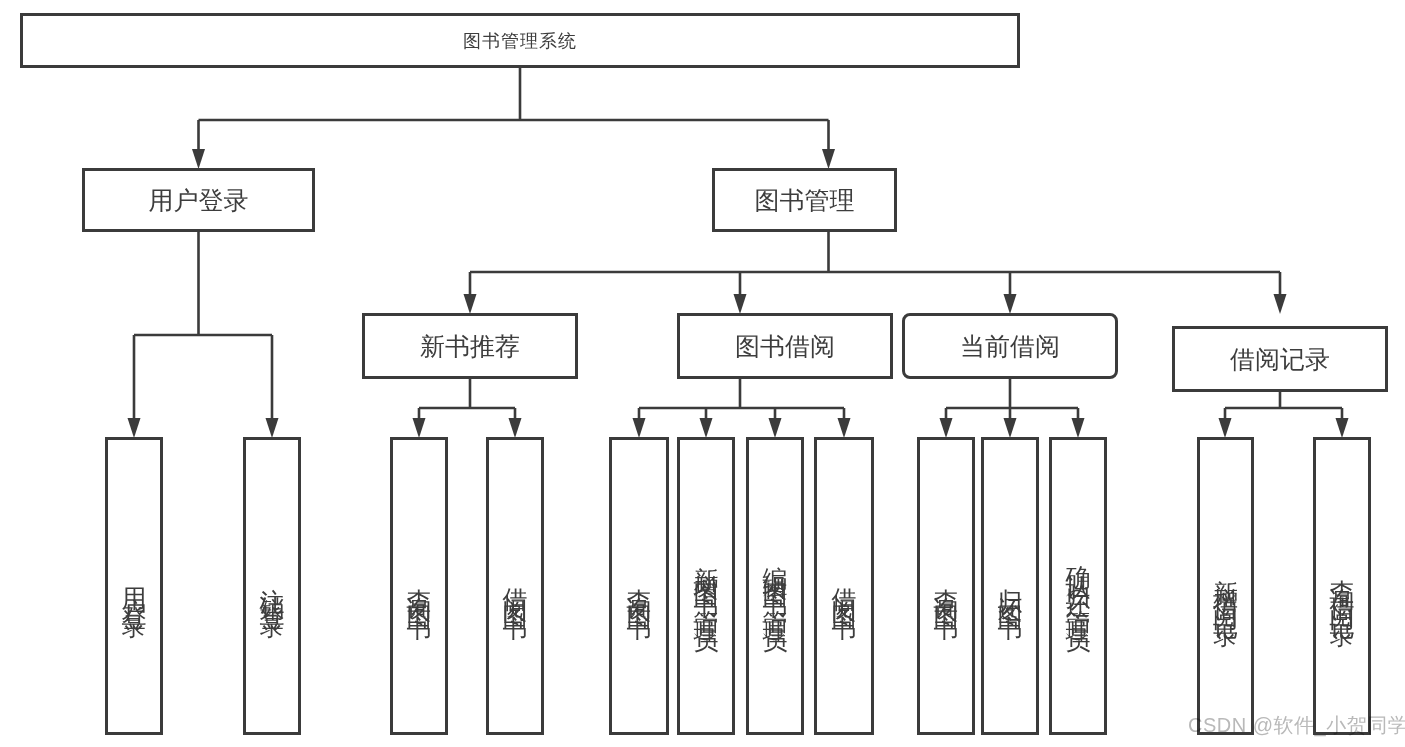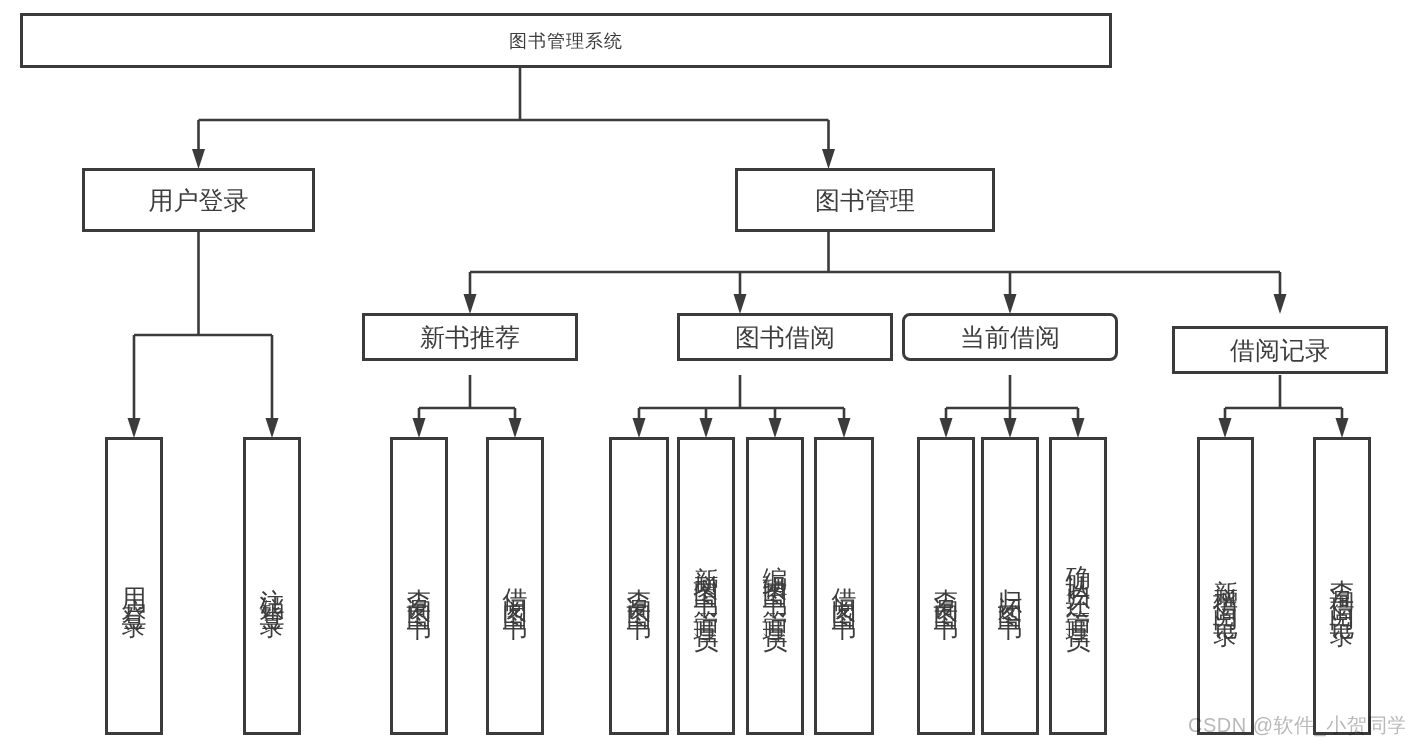--- a/index.html
+++ b/index.html
@@ -39,21 +39,21 @@
   }
   .root-label { font-size: 18px; letter-spacing: 1px; }
   .leaf .node-label {
     writing-mode: vertical-rl;
     text-orientation: mixed;
     letter-spacing: 9px;
     line-height: 1;
     white-space: normal;
   }
   .leaf { top: 437px; height: 298px; }
-  .lvl2 { top: 313px; height: 48px; width: 216px; }
+  .lvl2 { top: 313px; height: 66px; width: 216px; }
   .watermark {
     position: absolute;
     left: 1188px;
     top: 712px;
     font-size: 20px;
     color: #b9b9b9;
     letter-spacing: 0.5px;
     white-space: nowrap;
     z-index: 5;
     mix-blend-mode: multiply;
@@ -120,28 +120,28 @@
 
     <g stroke="#3b3b3b" stroke-width="2.6" fill="none">
       <path d="M1280,375 L1280,408 M1225,408 L1342,408 M1225,408 L1225,420 M1342,408 L1342,420"></path>
     </g>
     <g fill="#3b3b3b" stroke="none">
       <polygon points="1218.5,418 1231.5,418 1225,438"></polygon>
       <polygon points="1335.5,418 1348.5,418 1342,438"></polygon>
     </g>
   </svg>
 
-  <div class="node" style="left:20px; top:13px; width:1092px; height:55px;">
+  <div class="node" style="left:20px; top:13px; width:1000px; height:55px;">
     <span class="node-label root-label">图书管理系统</span>
   </div>
 
   <div class="node" style="left:82px; top:168px; width:233px; height:64px;">
     <span class="node-label">用户登录</span>
   </div>
-  <div class="node" style="left:712px; top:168px; width:260px; height:64px;margin-left:23px;">
+  <div class="node" style="left:712px; top:168px; width:185px; height:64px;">
     <span class="node-label">图书管理</span>
   </div>
 
   <div class="node lvl2" style="left:362px;">
     <span class="node-label">新书推荐</span>
   </div>
   <div class="node lvl2" style="left:648px;margin-left:29px;">
     <span class="node-label">图书借阅</span>
   </div>
   <div class="node lvl2" style="left:902px;border-radius:8px;">

